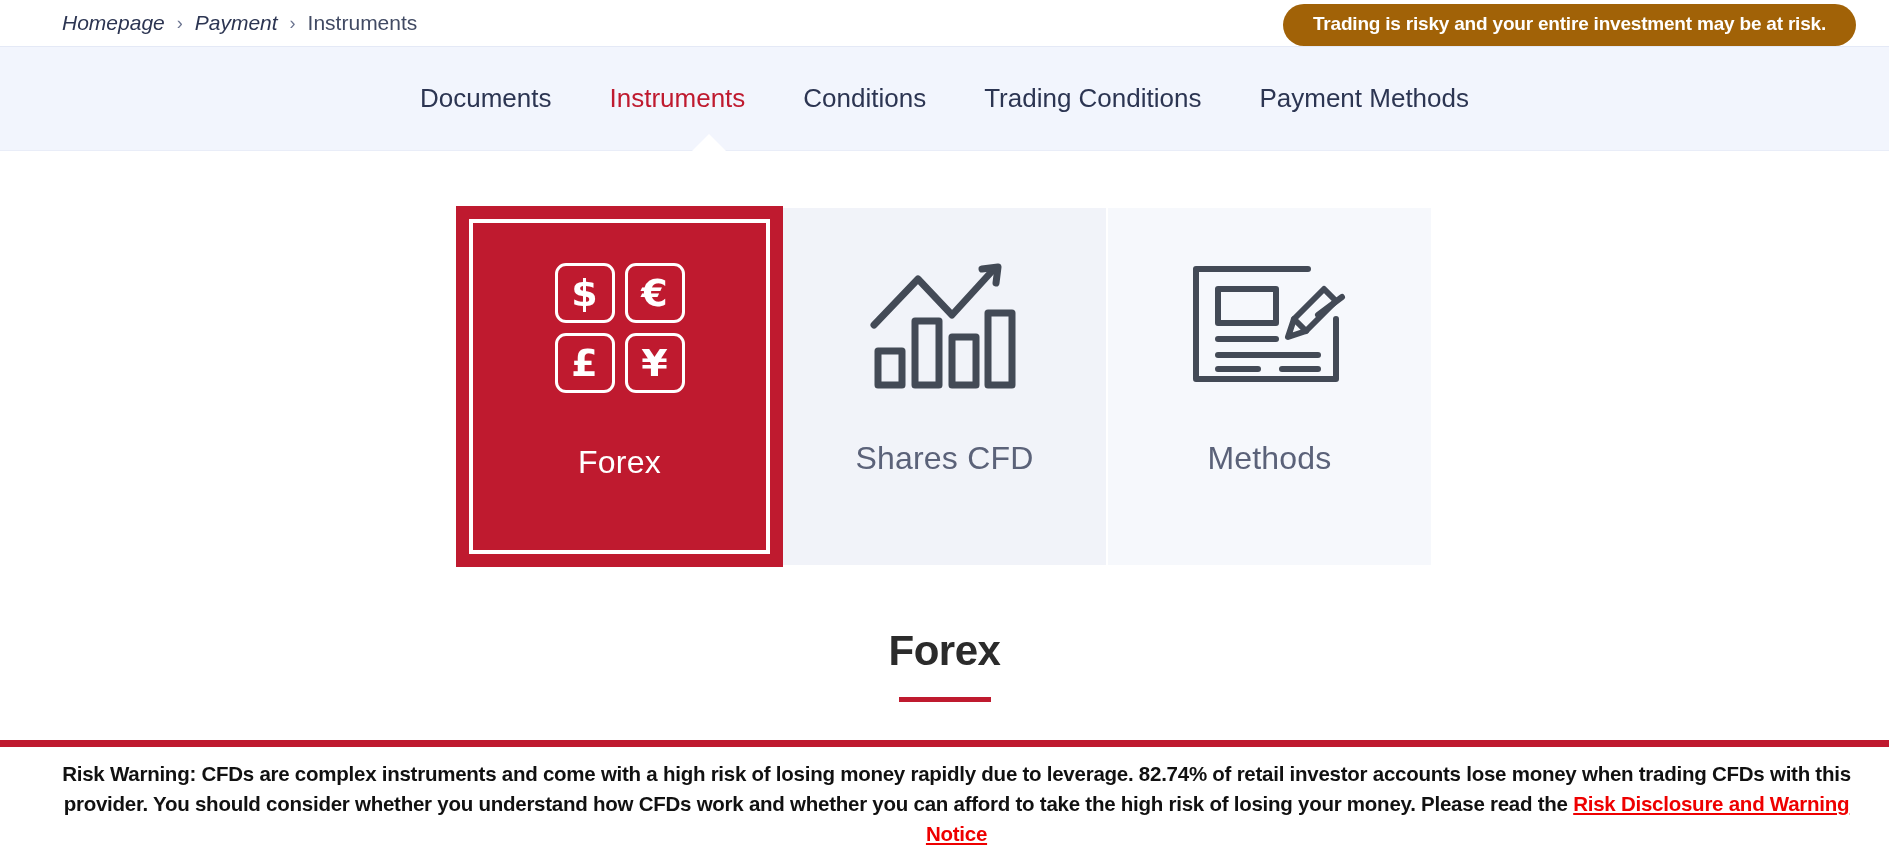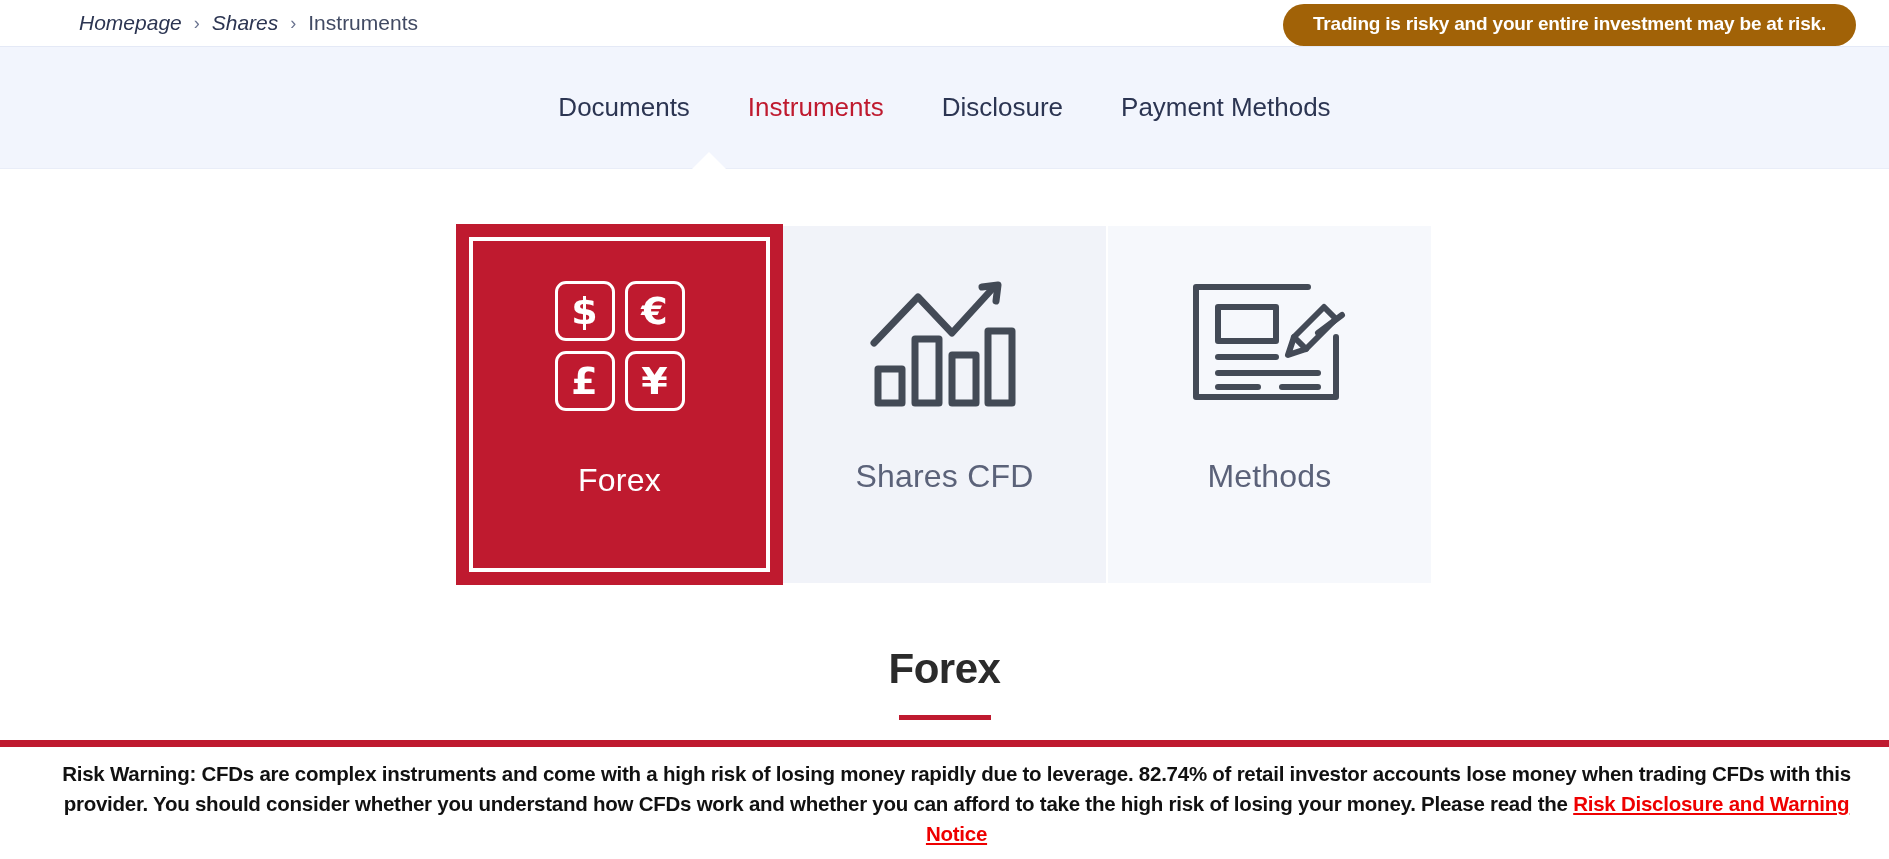--- a/index.html
+++ b/index.html
@@ -15,21 +15,21 @@
   .topbar {
     position: relative;
     height: 46px;
     background: #ffffff;
     display: flex;
     align-items: center;
   }
   .breadcrumb {
     display: flex;
     align-items: center;
-    padding-left: 79px;
+    padding-left: 62px;
     font-size: 21px;
     color: #2c3552;
     white-space: nowrap;
   }
   .crumb-link {
     font-style: italic;
     color: #2c3552;
     text-decoration: none;
   }
   .crumb-sep {
@@ -50,21 +50,21 @@
     font-size: 19px;
     font-weight: bold;
     letter-spacing: -0.2px;
     white-space: nowrap;
   }
 
   
   .navwrap {
     position: relative;
     background: #f2f5fd;
-    height: 123px;
+    height: 105px;
     border-top: 1px solid #e4e9f6;
     border-bottom: 1px solid #e9edf8;
   }
   .nav {
     height: 100%;
     display: flex;
     align-items: center;
     justify-content: center;
     gap: 58px;
   }
@@ -195,33 +195,34 @@
     font-weight: bold;
   }
 </style>
 </head>
 <body>
 
 <div class="topbar">
   <nav class="breadcrumb">
     <a class="crumb-link" href="#">Homepage</a>
     <span class="crumb-sep">›</span>
-    <a class="crumb-link" href="#">Shares</a>
+    <a class="crumb-link" href="#">Payment</a>
     <span class="crumb-sep">›</span>
     <span class="crumb-current">Instruments</span>
   </nav>
 
   <div class="risk-pill">Trading is risky and your entire investment may be at risk.</div>
 </div>
 
 <div class="navwrap">
   <div class="nav">
     <a class="nav-item" href="#">Documents</a>
     <a class="nav-item active" href="#">Instruments</a>
-    <a class="nav-item" href="#">Disclosure</a>
+    <a class="nav-item" href="#">Conditions</a>
+    <a class="nav-item" href="#">Trading Conditions</a>
     <a class="nav-item" href="#">Payment Methods</a>
   </div>
   <div class="nav-notch"></div>
 </div>
 
 <div class="cards">
 
   <a class="card active" href="#">
     <span class="inner-frame"></span>
     <span class="card-icon">

